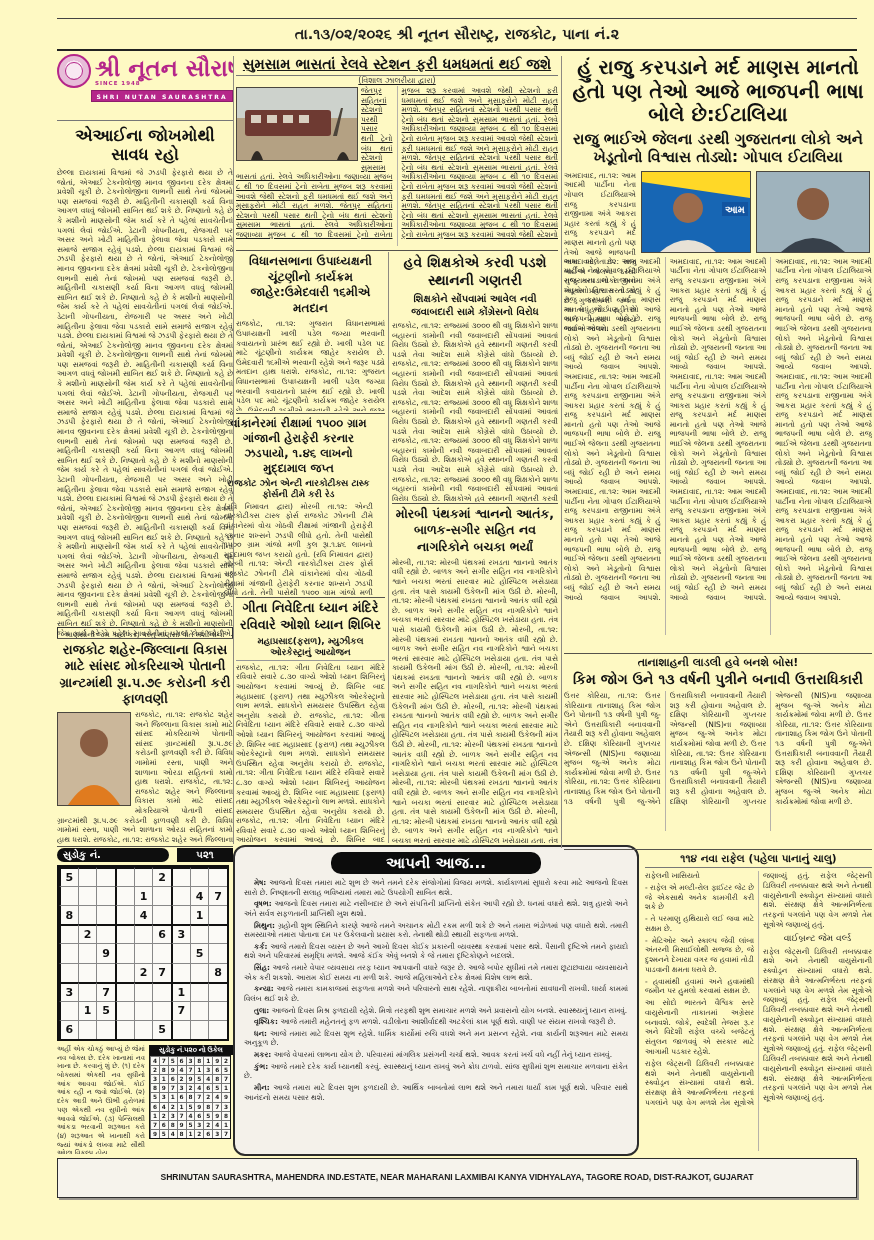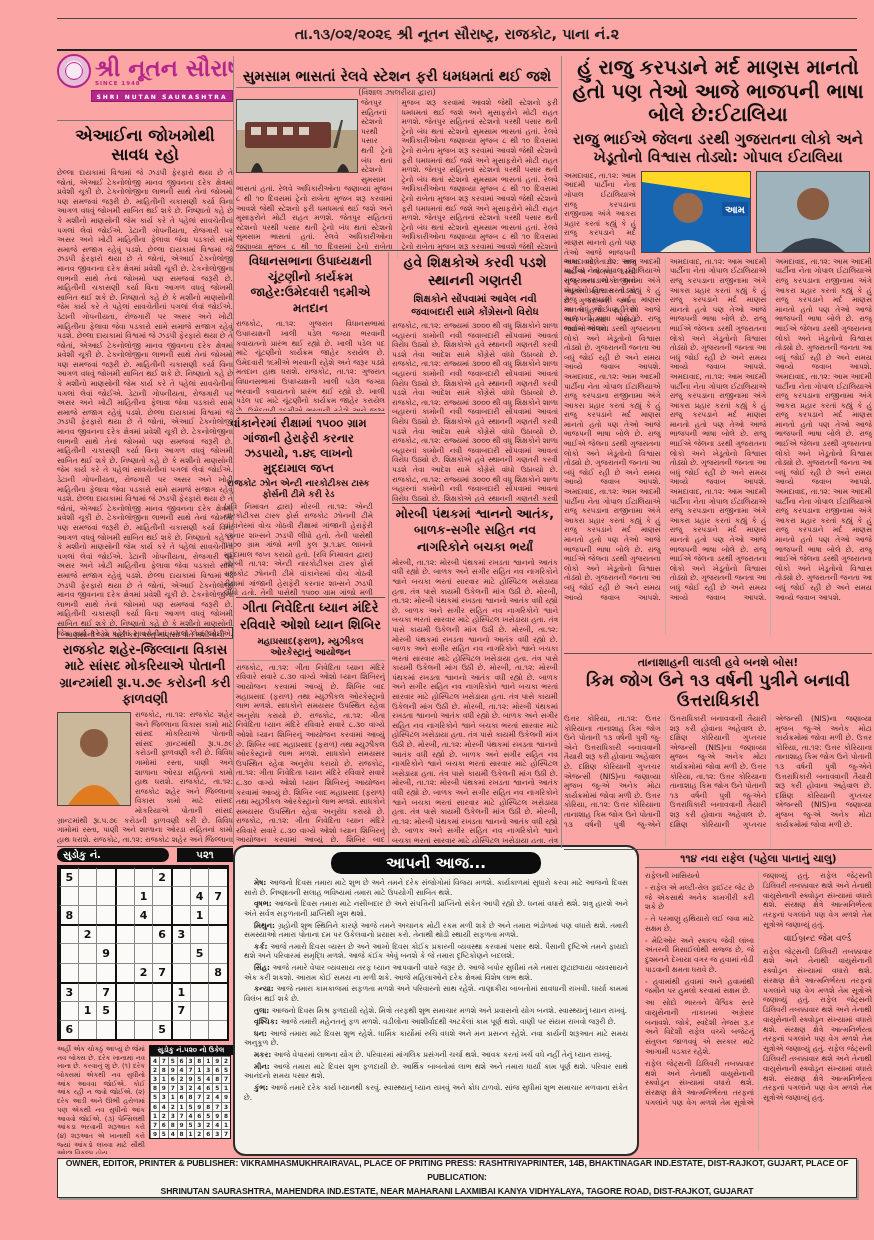--- a/index.html
+++ b/index.html
@@ -1,16 +1,16 @@
 <!DOCTYPE html>
 <html><head>
 <meta charset="utf-8">
 <style>
   html,body{margin:0;padding:0;background:#d8d5cf;}
-  .page{position:relative;width:874px;height:1240px;background:#fca5a5;margin:0 auto;
+  .page{position:relative;width:874px;height:1240px;background:#fef9c3;margin:0 auto;
         font-family:"DejaVu Sans",sans-serif;color:#1b1b1b;overflow:hidden;}
   .abs{position:absolute;overflow:hidden;}
   .bt{font-size:7.5px;line-height:1.28;text-align:justify;color:#222;}
   .cols2{column-count:2;column-gap:9px;column-rule:1px solid #b6b2aa;}
   .cols3{column-count:3;column-gap:9px;column-rule:1px solid #b6b2aa;}
   .hc{font-weight:bold;text-align:center;color:#111;}
   .vline{position:absolute;width:1px;background:#8e8a82;}
   .hline{position:absolute;height:1px;background:#55524c;}
   .photo{position:relative;border:1px solid #4a463f;background:#c7c2b4;}
   .photo svg{display:block;width:100%;height:100%;}
@@ -174,21 +174,21 @@
         <div class="su-cell bl"></div>
         <div class="su-cell"></div>
         <div class="su-cell">5</div>
         <div class="su-cell bl"></div>
         <div class="su-cell"></div>
         <div class="su-cell"></div>
       </div>
     <div style="display:flex;gap:4px;margin-top:4px;">
       <div class="bt" style="width:88px;font-size:6.8px;">અહીં એક ચોકઠું આપ્યું છે જેમાં નવ બોક્સ છે. દરેક ખાનામાં નવ ખાના છે. કરવાનું શું છે. (૧) દરેક બોક્સમાં એકથી નવ સુધીનો આંક આવવા જોઈએ. કોઈ આંક રહી ન જવો જોઈએ. (૨) દરેક આડી અને ઊભી હરોળમાં પણ એકથી નવ સુધીનો આંક આવવો જોઈએ. (૩) પેન્સિલથી આંકડા ભરવાની શરૂઆત કરો (૪) શરૂઆત એ ખાનાથી કરો જ્યાં આંકડો લખવા માટે સૌથી ઓછા વિકલ્પ હોય.</div>
       <div style="width:84px;">
-        <div class="su-tag" style="font-size:7px;text-align:center;padding:1px 2px;">સુડોકુ નં.૫૨૦ નો ઉકેલ</div>
+        <div class="su-tag" style="font-size:7px;text-align:center;padding:1px 2px;font-family:Liberation Serif, serif;">સુડોકુ નં.૫૨૦ નો ઉકેલ</div>
         <div class="sol-grid" id="solution-grid">
             <div class="sol-cell">4</div>
             <div class="sol-cell">7</div>
             <div class="sol-cell">5</div>
             <div class="sol-cell">6</div>
             <div class="sol-cell">3</div>
             <div class="sol-cell">8</div>
             <div class="sol-cell">1</div>
             <div class="sol-cell">9</div>
             <div class="sol-cell">2</div>
@@ -262,21 +262,21 @@
             <div class="sol-cell">1</div>
             <div class="sol-cell">2</div>
             <div class="sol-cell">6</div>
             <div class="sol-cell">3</div>
             <div class="sol-cell">7</div>
           </div>
       </div>
     </div>
   </div>
 
-  <div class="abs" style="left:236px;top:68px;width:322px;height:194px;">
+  <div class="abs" style="left:236px;top:56px;width:322px;height:194px;text-decoration:underline;">
     <div class="hc" style="font-size:14.5px;border-bottom:1px solid #777;padding-bottom:2px;">સુમસામ ભાસતાં રેલવે સ્ટેશન ફરી ધમધમતાં થઈ જશે</div>
     <div class="byline">(વિશાલ ઝાલરીયા દ્વારા)</div>
     <div class="bt cols2" style="height:160px;">
       <div class="photo" style="float:left;width:120px;height:72px;margin:1px 3px 2px 0;">
         <svg viewBox="0 0 120 72">
             <rect width="120" height="30" fill="#cdd2cc"></rect>
             <rect y="30" width="120" height="42" fill="#b4a183"></rect>
             <rect x="8" y="22" width="86" height="26" rx="3" fill="#6e3a32"></rect>
             <rect x="14" y="27" width="10" height="8" fill="#d8cfc0"></rect>
             <rect x="30" y="27" width="10" height="8" fill="#d8cfc0"></rect>
@@ -340,21 +340,21 @@
             <circle cx="56" cy="32" r="16" fill="#8a5d42"></circle>
             <path d="M24 80 Q56 52 88 80 Z" fill="#37404a"></path>
           </svg>
       </div>
     </div>
     <div class="bt cols3" style="height:378px;">અમદાવાદ, તા.૧૨: આમ આદમી પાર્ટીના નેતા ગોપાલ ઈટાલિયાએ રાજુ કરપડાના રાજીનામા અંગે આકરા પ્રહાર કરતાં કહ્યું કે હું રાજુ કરપડાને મર્દ માણસ માનતો હતો પણ તેઓ આજે ભાજપની ભાષા બોલે છે. રાજુ ભાઈએ જેલના ડરથી ગુજરાતના લોકો અને ખેડૂતોનો વિશ્વાસ તોડ્યો છે. ગુજરાતની જનતા આ બધું જોઈ રહી છે અને સમય આવ્યે જવાબ આપશે. અમદાવાદ, તા.૧૨: આમ આદમી પાર્ટીના નેતા ગોપાલ ઈટાલિયાએ રાજુ કરપડાના રાજીનામા અંગે આકરા પ્રહાર કરતાં કહ્યું કે હું રાજુ કરપડાને મર્દ માણસ માનતો હતો પણ તેઓ આજે ભાજપની ભાષા બોલે છે. રાજુ ભાઈએ જેલના ડરથી ગુજરાતના લોકો અને ખેડૂતોનો વિશ્વાસ તોડ્યો છે. ગુજરાતની જનતા આ બધું જોઈ રહી છે અને સમય આવ્યે જવાબ આપશે. અમદાવાદ, તા.૧૨: આમ આદમી પાર્ટીના નેતા ગોપાલ ઈટાલિયાએ રાજુ કરપડાના રાજીનામા અંગે આકરા પ્રહાર કરતાં કહ્યું કે હું રાજુ કરપડાને મર્દ માણસ માનતો હતો પણ તેઓ આજે ભાજપની ભાષા બોલે છે. રાજુ ભાઈએ જેલના ડરથી ગુજરાતના લોકો અને ખેડૂતોનો વિશ્વાસ તોડ્યો છે. ગુજરાતની જનતા આ બધું જોઈ રહી છે અને સમય આવ્યે જવાબ આપશે. અમદાવાદ, તા.૧૨: આમ આદમી પાર્ટીના નેતા ગોપાલ ઈટાલિયાએ રાજુ કરપડાના રાજીનામા અંગે આકરા પ્રહાર કરતાં કહ્યું કે હું રાજુ કરપડાને મર્દ માણસ માનતો હતો પણ તેઓ આજે ભાજપની ભાષા બોલે છે. રાજુ ભાઈએ જેલના ડરથી ગુજરાતના લોકો અને ખેડૂતોનો વિશ્વાસ તોડ્યો છે. ગુજરાતની જનતા આ બધું જોઈ રહી છે અને સમય આવ્યે જવાબ આપશે. અમદાવાદ, તા.૧૨: આમ આદમી પાર્ટીના નેતા ગોપાલ ઈટાલિયાએ રાજુ કરપડાના રાજીનામા અંગે આકરા પ્રહાર કરતાં કહ્યું કે હું રાજુ કરપડાને મર્દ માણસ માનતો હતો પણ તેઓ આજે ભાજપની ભાષા બોલે છે. રાજુ ભાઈએ જેલના ડરથી ગુજરાતના લોકો અને ખેડૂતોનો વિશ્વાસ તોડ્યો છે. ગુજરાતની જનતા આ બધું જોઈ રહી છે અને સમય આવ્યે જવાબ આપશે. અમદાવાદ, તા.૧૨: આમ આદમી પાર્ટીના નેતા ગોપાલ ઈટાલિયાએ રાજુ કરપડાના રાજીનામા અંગે આકરા પ્રહાર કરતાં કહ્યું કે હું રાજુ કરપડાને મર્દ માણસ માનતો હતો પણ તેઓ આજે ભાજપની ભાષા બોલે છે. રાજુ ભાઈએ જેલના ડરથી ગુજરાતના લોકો અને ખેડૂતોનો વિશ્વાસ તોડ્યો છે. ગુજરાતની જનતા આ બધું જોઈ રહી છે અને સમય આવ્યે જવાબ આપશે. અમદાવાદ, તા.૧૨: આમ આદમી પાર્ટીના નેતા ગોપાલ ઈટાલિયાએ રાજુ કરપડાના રાજીનામા અંગે આકરા પ્રહાર કરતાં કહ્યું કે હું રાજુ કરપડાને મર્દ માણસ માનતો હતો પણ તેઓ આજે ભાજપની ભાષા બોલે છે. રાજુ ભાઈએ જેલના ડરથી ગુજરાતના લોકો અને ખેડૂતોનો વિશ્વાસ તોડ્યો છે. ગુજરાતની જનતા આ બધું જોઈ રહી છે અને સમય આવ્યે જવાબ આપશે. અમદાવાદ, તા.૧૨: આમ આદમી પાર્ટીના નેતા ગોપાલ ઈટાલિયાએ રાજુ કરપડાના રાજીનામા અંગે આકરા પ્રહાર કરતાં કહ્યું કે હું રાજુ કરપડાને મર્દ માણસ માનતો હતો પણ તેઓ આજે ભાજપની ભાષા બોલે છે. રાજુ ભાઈએ જેલના ડરથી ગુજરાતના લોકો અને ખેડૂતોનો વિશ્વાસ તોડ્યો છે. ગુજરાતની જનતા આ બધું જોઈ રહી છે અને સમય આવ્યે જવાબ આપશે. અમદાવાદ, તા.૧૨: આમ આદમી પાર્ટીના નેતા ગોપાલ ઈટાલિયાએ રાજુ કરપડાના રાજીનામા અંગે આકરા પ્રહાર કરતાં કહ્યું કે હું રાજુ કરપડાને મર્દ માણસ માનતો હતો પણ તેઓ આજે ભાજપની ભાષા બોલે છે. રાજુ ભાઈએ જેલના ડરથી ગુજરાતના લોકો અને ખેડૂતોનો વિશ્વાસ તોડ્યો છે. ગુજરાતની જનતા આ બધું જોઈ રહી છે અને સમય આવ્યે જવાબ આપશે.</div>
   </div>
 
   <div class="abs" style="left:564px;top:656px;width:308px;height:191px;">
     <div class="hc" style="font-size:11px;">તાનાશાહની લાડલી હવે બનશે બોસ!</div>
-    <div class="hc" style="font-size:17px;line-height:1.15;padding:2px 0 4px 0;">કિમ જોગ ઉને ૧૩ વર્ષની પુત્રીને બનાવી ઉત્તરાધિકારી</div>
+    <div class="hc" style="font-size:14px;line-height:1.15;padding:2px 0 4px 0;">કિમ જોગ ઉને ૧૩ વર્ષની પુત્રીને બનાવી ઉત્તરાધિકારી</div>
     <div class="bt cols3" style="height:140px;">ઉત્તર કોરિયા, તા.૧૨: ઉત્તર કોરિયાના તાનાશાહ કિમ જોગ ઉને પોતાની ૧૩ વર્ષની પુત્રી જુ-એને ઉત્તરાધિકારી બનાવવાની તૈયારી શરૂ કરી હોવાના અહેવાલ છે. દક્ષિણ કોરિયાની ગુપ્તચર એજન્સી (NIS)ના જણાવ્યા મુજબ જુ-એ અનેક મોટા કાર્યક્રમોમાં જોવા મળી છે. ઉત્તર કોરિયા, તા.૧૨: ઉત્તર કોરિયાના તાનાશાહ કિમ જોગ ઉને પોતાની ૧૩ વર્ષની પુત્રી જુ-એને ઉત્તરાધિકારી બનાવવાની તૈયારી શરૂ કરી હોવાના અહેવાલ છે. દક્ષિણ કોરિયાની ગુપ્તચર એજન્સી (NIS)ના જણાવ્યા મુજબ જુ-એ અનેક મોટા કાર્યક્રમોમાં જોવા મળી છે. ઉત્તર કોરિયા, તા.૧૨: ઉત્તર કોરિયાના તાનાશાહ કિમ જોગ ઉને પોતાની ૧૩ વર્ષની પુત્રી જુ-એને ઉત્તરાધિકારી બનાવવાની તૈયારી શરૂ કરી હોવાના અહેવાલ છે. દક્ષિણ કોરિયાની ગુપ્તચર એજન્સી (NIS)ના જણાવ્યા મુજબ જુ-એ અનેક મોટા કાર્યક્રમોમાં જોવા મળી છે. ઉત્તર કોરિયા, તા.૧૨: ઉત્તર કોરિયાના તાનાશાહ કિમ જોગ ઉને પોતાની ૧૩ વર્ષની પુત્રી જુ-એને ઉત્તરાધિકારી બનાવવાની તૈયારી શરૂ કરી હોવાના અહેવાલ છે. દક્ષિણ કોરિયાની ગુપ્તચર એજન્સી (NIS)ના જણાવ્યા મુજબ જુ-એ અનેક મોટા કાર્યક્રમોમાં જોવા મળી છે.</div>
   </div>
 
   <div class="abs" style="left:645px;top:852px;width:227px;height:303px;">
     <div class="hc" style="font-size:10.5px;border-bottom:1px solid #777;padding-bottom:2px;">૧૧૪ નવા રાફેલ (પહેલા પાનાનું ચાલુ)</div>
     <div class="cols2" style="height:280px;margin-top:3px;">
       <div id="rafale-lines">
           <p class="raf-p">રાફેલની ખાસિયતો</p>
           <p class="raf-p">- રાફેલ એ મલ્ટી-રોલ ફાઈટર જેટ છે જે એકસાથે અનેક કામગીરી કરી શકે છે</p>
           <p class="raf-p">- તે પરમાણુ હથિયારો લઈ જવા માટે સક્ષમ છે.</p>
@@ -374,34 +374,33 @@
         <p class="horo-p"><b>મેષ: </b>આજનો દિવસ તમારા માટે શુભ છે અને તમને દરેક સંજોગોમાં વિજય મળશે. કાર્યકાળમાં સુધારો કરવા માટે આજનો દિવસ સારો છે. નિષ્ણાતની સલાહ ભવિષ્યમાં તમારા માટે ઉપયોગી સાબિત થશે.</p>
         <p class="horo-p"><b>વૃષભ: </b>આજનો દિવસ તમારા માટે નસીબદાર છે અને સંપત્તિની પ્રાપ્તિનો સંકેત આપી રહ્યો છે. ધનમાં વધારો થશે. શત્રુ હારશે અને અંતે સર્વત્ર સફળતાની પ્રાપ્તિથી ખુશ થશો.</p>
         <p class="horo-p"><b>મિથુન: </b>ગ્રહોની શુભ સ્થિતિને કારણે આજે તમને અચાનક મોટી રકમ મળી શકે છે અને તમારા ભંડોળમાં પણ વધારો થશે. તમારી સમસ્યાઓ તમારા પોતાના દમ પર ઉકેલવાનો પ્રયાસ કરો. તેનાથી થોડી સ્થાયી સફળતા મળશે.</p>
         <p class="horo-p"><b>કર્ક: </b>આજે તમારો દિવસ વ્યસ્ત છે અને આખો દિવસ કોઈક પ્રકારની વ્યવસ્થા કરવામાં પસાર થશે. પૈસાની દૃષ્ટિએ તમને ફાયદો થશે અને પરિવારમાં સમૃદ્ધિ મળશે. આજે કંઈક એવું બનશે કે જે તમારા દૃષ્ટિકોણને બદલશે.</p>
         <p class="horo-p"><b>સિંહ: </b>આજે તમારે વેપાર વ્યવસાય તરફ ધ્યાન આપવાની વધારે જરૂર છે. આજે બપોર સુધીમાં તમે તમારા છૂટાછવાયા વ્યવસાયને એક કરી શકશો. આરામ કોઈ સમય ના મળી શકે. આજે મહિલાઓને દરેક ક્ષેત્રમાં વિશેષ લાભ થશે.</p>
         <p class="horo-p"><b>કન્યા: </b>આજે તમારા કામકાજમાં સફળતા મળશે અને પરિવારનો સાથ રહેશે. નાણાકીય બાબતોમાં સાવધાની રાખવી. ધાર્યા કામમાં વિલંબ થઈ શકે છે.</p>
         <p class="horo-p"><b>તુલા: </b>આજનો દિવસ મિશ્ર ફળદાયી રહેશે. મિત્રો તરફથી શુભ સમાચાર મળશે અને પ્રવાસનો યોગ બનશે. સ્વાસ્થ્યનું ધ્યાન રાખવું.</p>
         <p class="horo-p"><b>વૃશ્ચિક: </b>આજે તમારી મહેનતનું ફળ મળશે. વડીલોના આશીર્વાદથી અટકેલાં કામ પૂર્ણ થશે. વાણી પર સંયમ રાખવો જરૂરી છે.</p>
         <p class="horo-p"><b>ધન: </b>આજે તમારા માટે દિવસ શુભ રહેશે. ધાર્મિક કાર્યોમાં રુચિ વધશે અને મન પ્રસન્ન રહેશે. નવા કાર્યની શરૂઆત માટે સમય અનુકૂળ છે.</p>
         <p class="horo-p"><b>મકર: </b>આજે વેપારમાં લાભના યોગ છે. પરિવારમાં માંગલિક પ્રસંગની ચર્ચા થશે. આવક કરતાં ખર્ચ વધે નહીં તેનું ધ્યાન રાખવું.</p>
+        <p class="horo-p"><b>કુંભ: </b>આજે તમારે દરેક કાર્ય ધ્યાનથી કરવું. સ્વાસ્થ્યનું ધ્યાન રાખવું અને ક્રોધ ટાળવો. સાંજ સુધીમાં શુભ સમાચાર મળવાના સંકેત છે.</p>
         <p class="horo-p"><b>મીન: </b>આજે તમારા માટે દિવસ શુભ ફળદાયી છે. આર્થિક બાબતોમાં લાભ થશે અને તમારા ધાર્યાં કામ પૂર્ણ થશે. પરિવાર સાથે આનંદનો સમય પસાર થશે.</p>
-        <p class="horo-p"><b>કુંભ: </b>આજે તમારે દરેક કાર્ય ધ્યાનથી કરવું. સ્વાસ્થ્યનું ધ્યાન રાખવું અને ક્રોધ ટાળવો. સાંજ સુધીમાં શુભ સમાચાર મળવાના સંકેત છે.</p>
       </div>
   </div>
 
   <div class="vline" style="left:233px;top:56px;height:788px;"></div>
   <div class="vline" style="left:561px;top:56px;height:792px;"></div>
   <div class="vline" style="left:388px;top:252px;height:591px;"></div>
   <div class="hline" style="left:236px;top:250px;width:322px;"></div>
   <div class="hline" style="left:236px;top:413px;width:149px;"></div>
   <div class="hline" style="left:236px;top:597px;width:149px;"></div>
   <div class="hline" style="left:392px;top:503px;width:166px;"></div>
   <div class="hline" style="left:564px;top:653px;width:308px;"></div>
   <div class="hline" style="left:564px;top:849px;width:308px;"></div>
   <div class="hline" style="left:57px;top:846px;width:176px;"></div>
 
   <div class="abs footerbox">
-    <div>OWNER, EDITOR, PRINTER &amp; PUBLISHER: VIKRAMHASMUKHRAIRAVAL, PLACE OF PRITING PRESS: RASHTRIYAPRINTER, 14B, BHAKTINAGAR IND.ESTATE, DIST-RAJKOT, GUJART, PLACE OF PUBLICATION:</div>
     <div>SHRINUTAN SAURASHTRA, MAHENDRA IND.ESTATE, NEAR MAHARANI LAXMIBAI KANYA VIDHYALAYA, TAGORE ROAD, DIST-RAJKOT, GUJARAT</div>
   </div>
 
 </div>
 
 </body></html>

